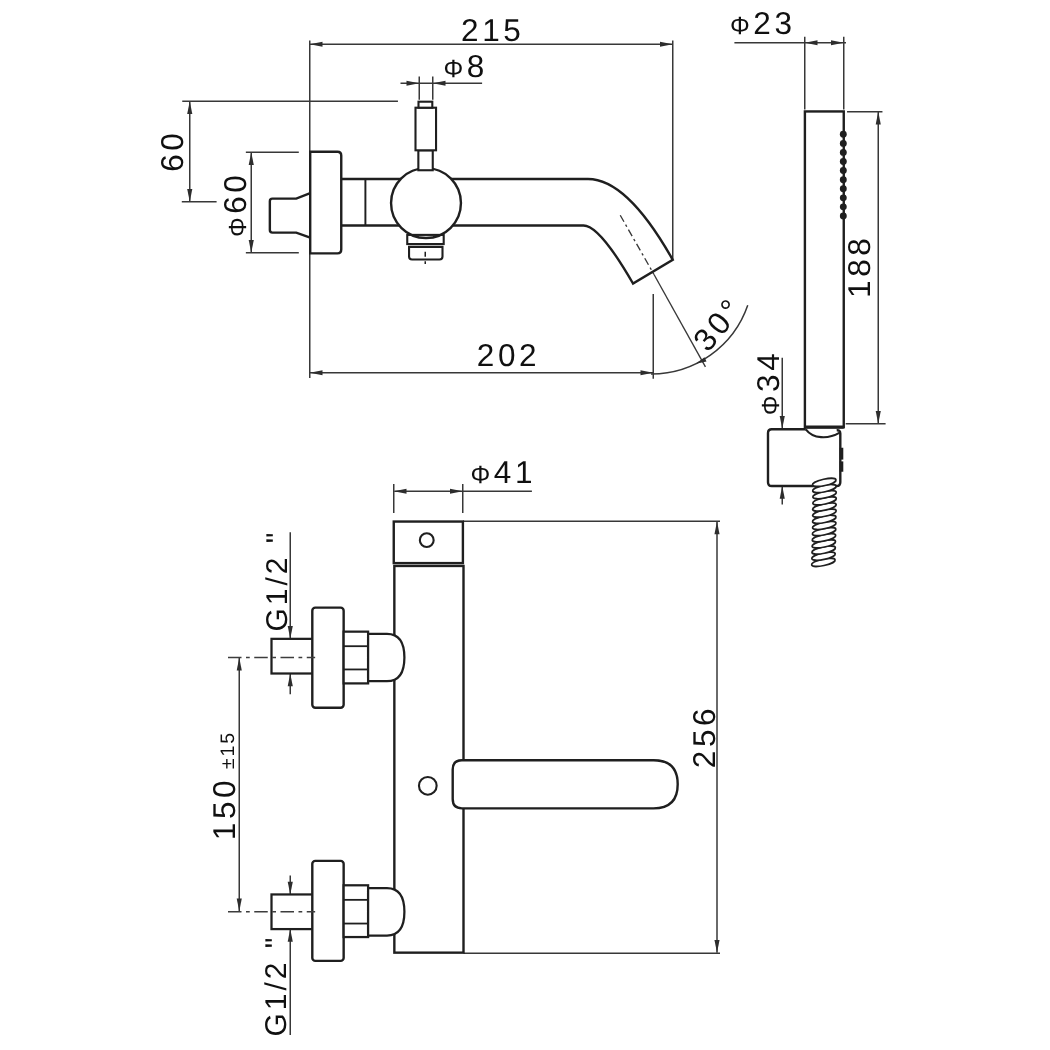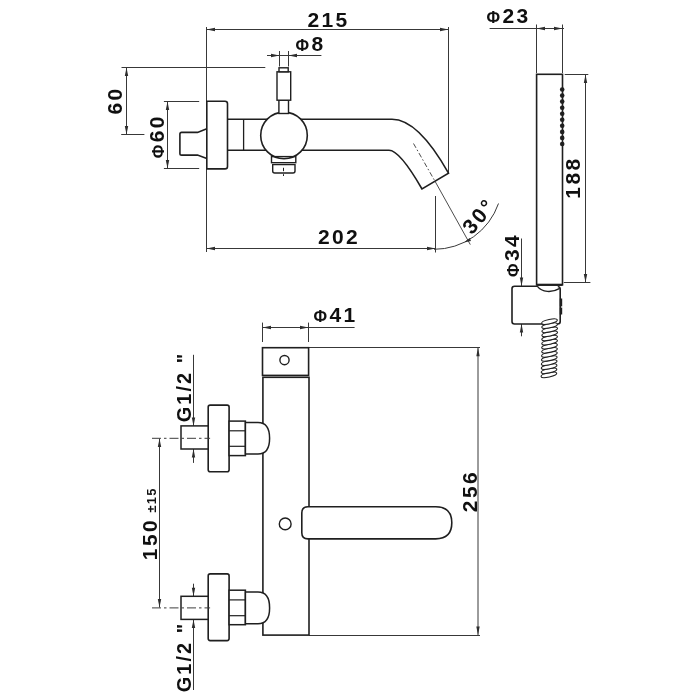--- a/index.html
+++ b/index.html
@@ -1,16 +1,16 @@
 <!DOCTYPE html>
 <html><head>
 <meta charset="utf-8">
 <style>
   html,body{margin:0;padding:0;background:#fff;}
-  #canvas{width:580px;height:700px;position:relative;font-weight:bold;}
+  #canvas{width:580px;height:700px;position:relative;}
   svg{display:block;-webkit-font-smoothing:antialiased;transform:translateZ(0);}
   text{font-family:"Liberation Sans",sans-serif;fill:#101010;}
   .d{font-size:21px;letter-spacing:2.4px;}
   .s{font-size:13px;letter-spacing:1.2px;}
   .p{font-size:16.5px;}
   .g{font-size:20px;letter-spacing:2px;}
 </style>
 </head>
 <body>
 <div id="canvas">

